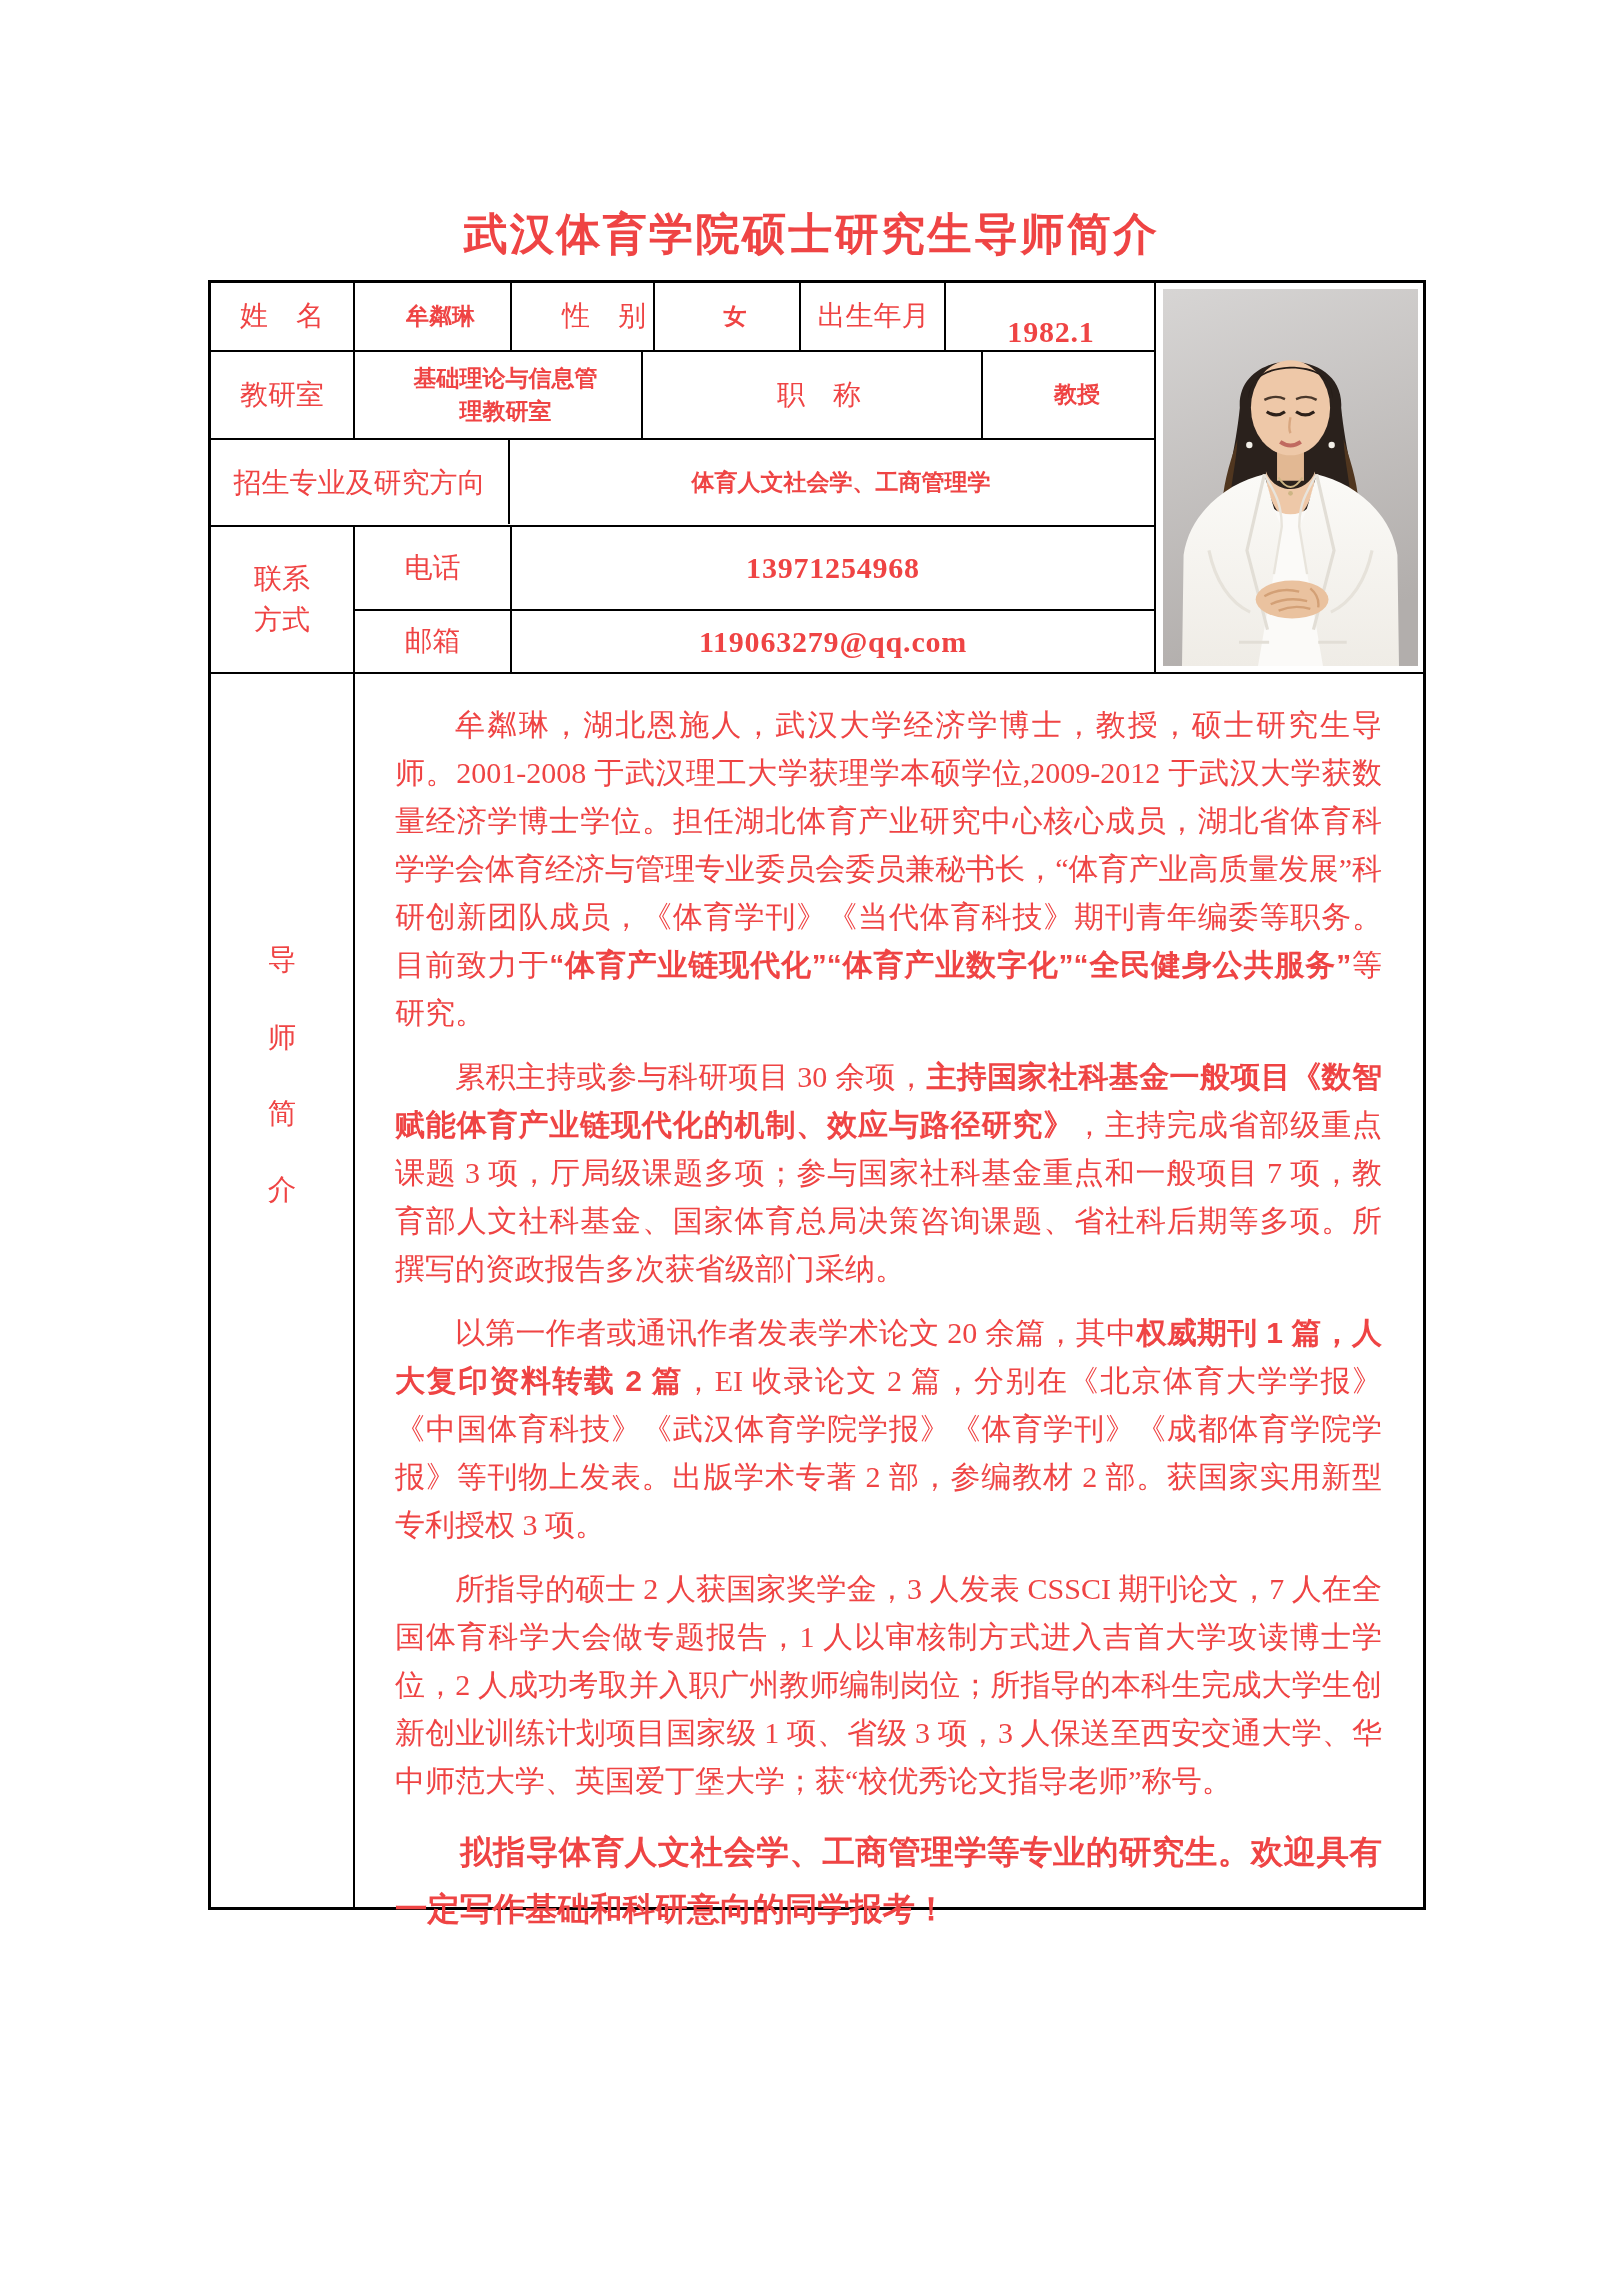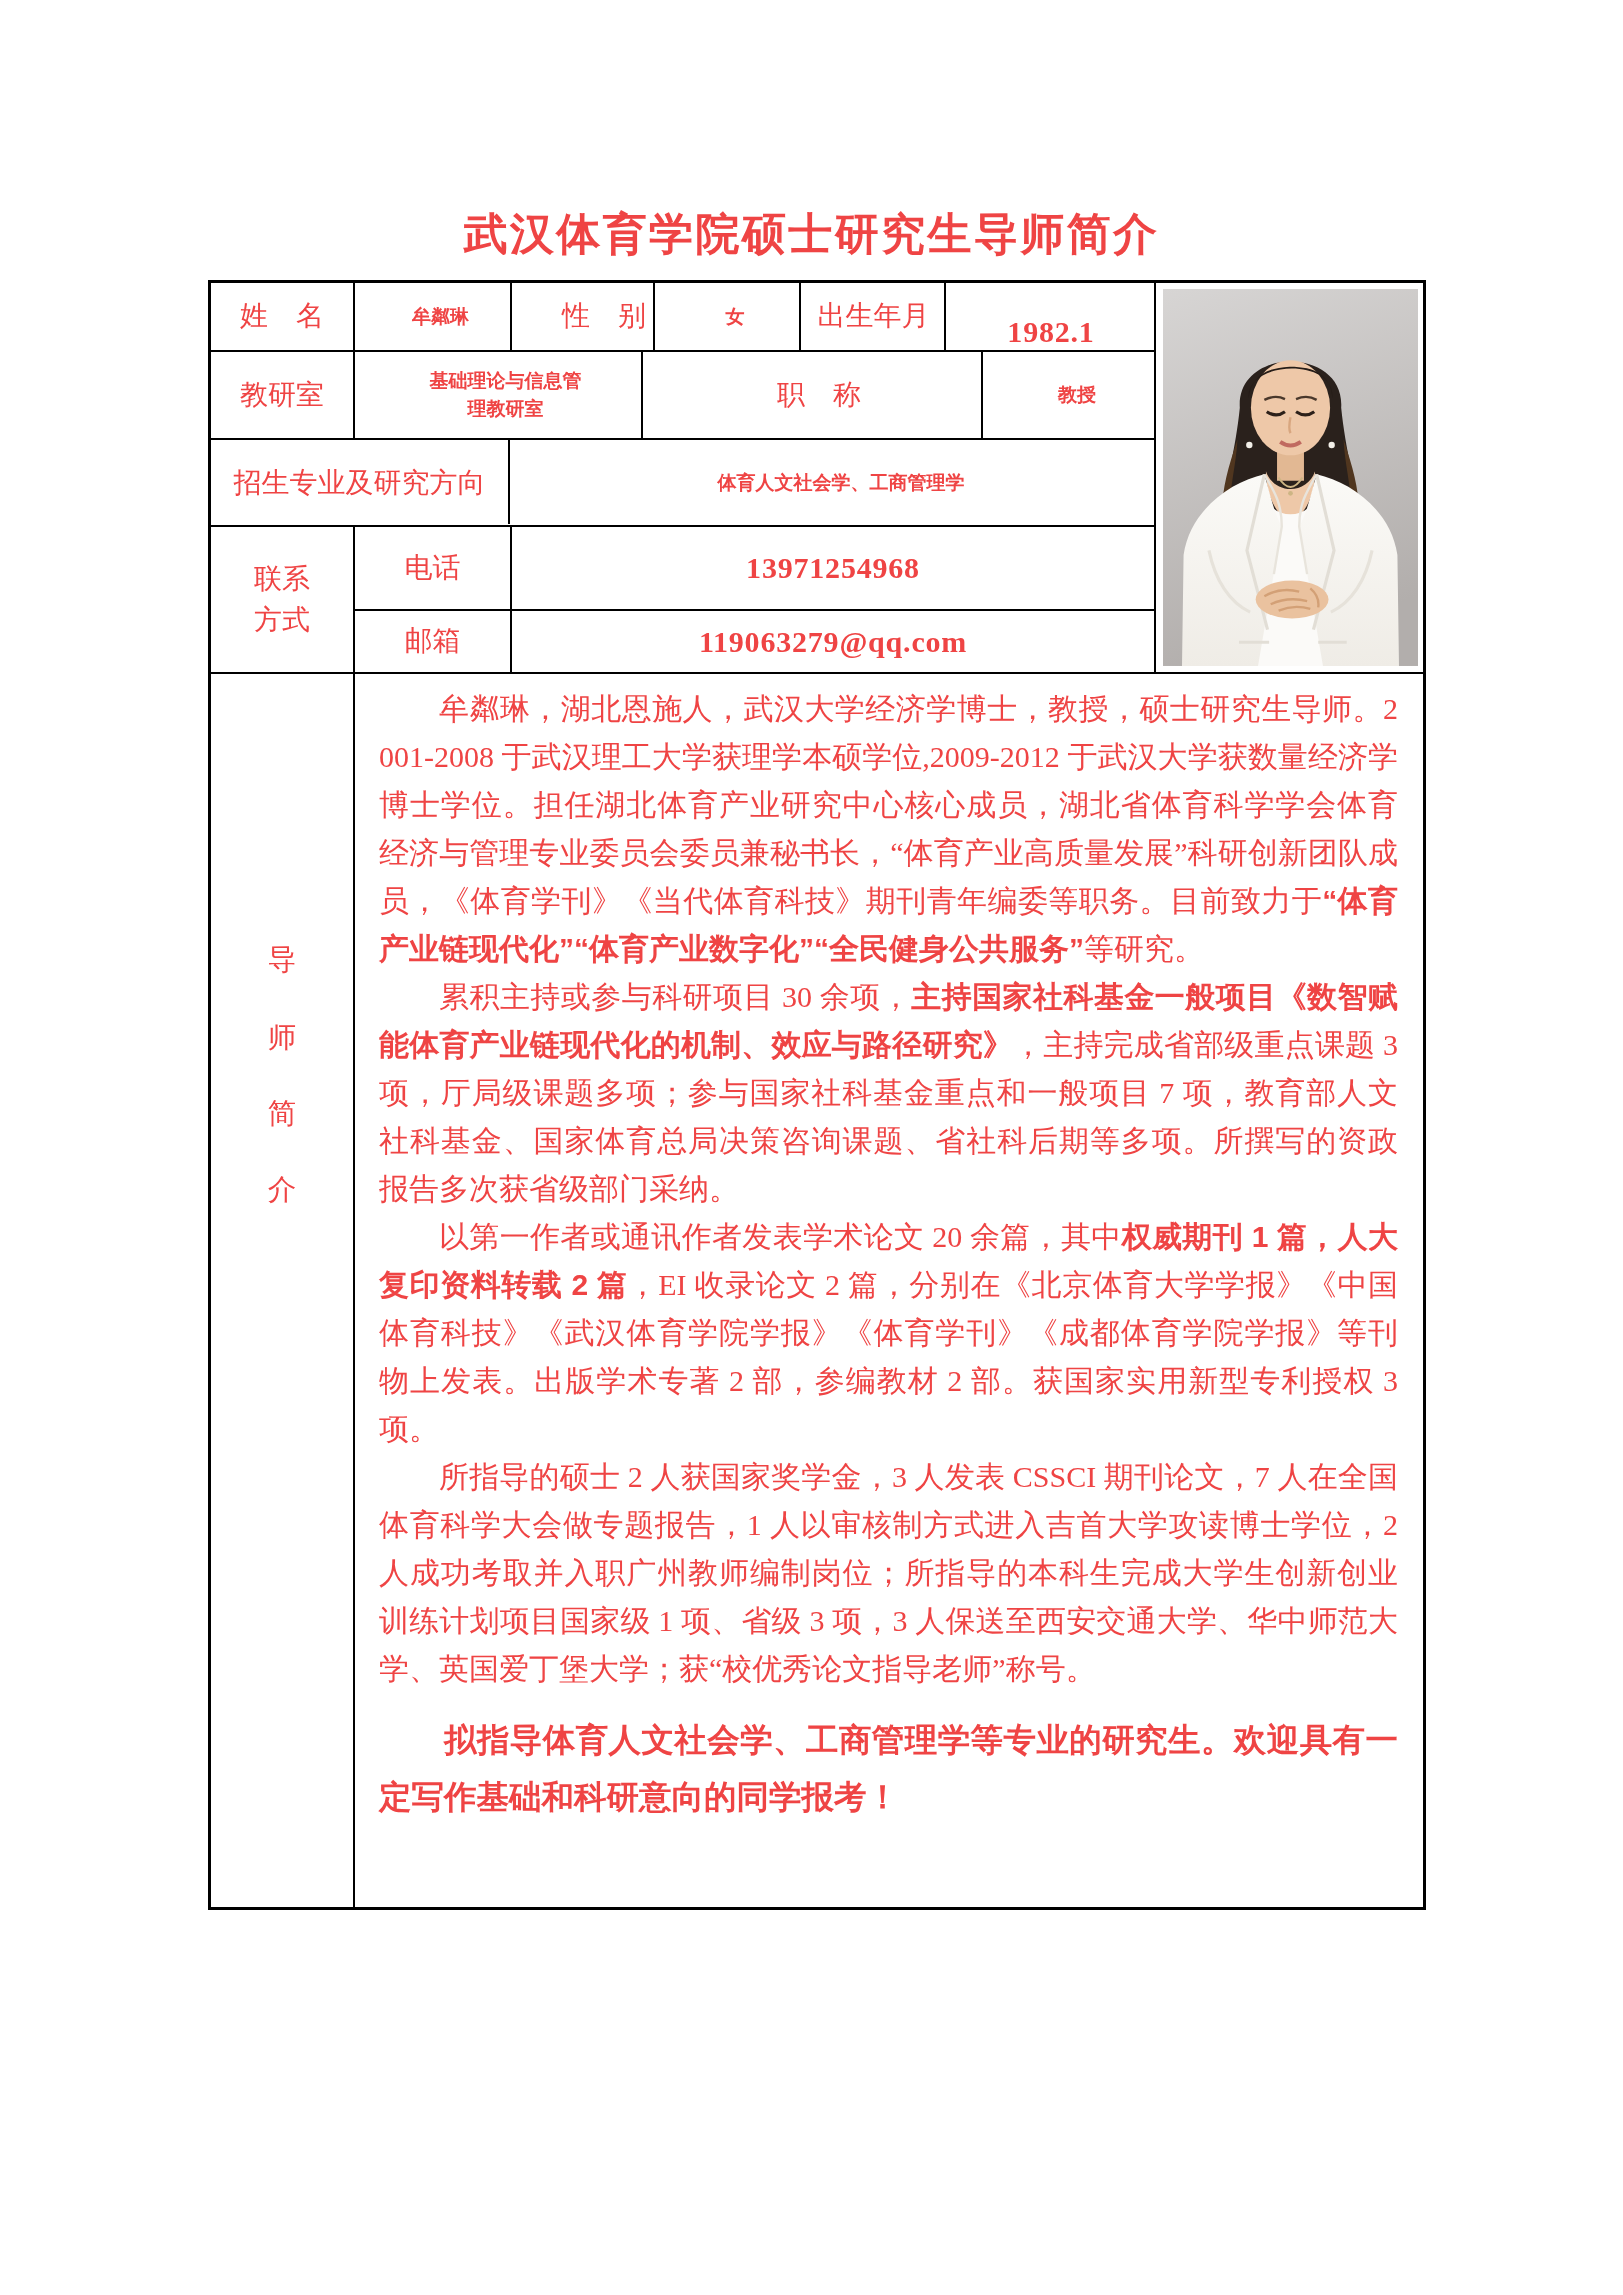--- a/index.html
+++ b/index.html
@@ -14,30 +14,30 @@
   }
   .info-table{
     position:absolute;left:208px;top:280px;width:1218px;height:1630px;
     border:3.2px solid #000;box-sizing:border-box;
   }
   .ln{position:absolute;background:#000;}
   .cell{
     position:absolute;display:flex;align-items:center;justify-content:center;
     text-align:center;font-size:28px;line-height:1.45;box-sizing:border-box;
   }
-  .cell.v{font-weight:bold;font-size:19px;padding-left:16px;}
+  .cell.v{font-weight:bold;font-size:23px;padding-left:16px;}
   .cell.num{font-weight:bold;font-size:30px;letter-spacing:0.8px;}
   .photo-cell{position:absolute;display:flex;align-items:center;justify-content:center;}
   .photo-frame{width:255px;height:377px;display:block;}
   .bio-label-col{position:absolute;}
   .bio-label-char{position:absolute;left:0;width:100%;text-align:center;font-size:28.5px;}
   .bio-text{position:absolute;box-sizing:border-box;padding:12.7px 25px 0 24px;}
   .bio-para{
     font-size:30px;line-height:48px;text-align:justify;text-justify:inter-character;
-    text-indent:2em;word-break:break-all;margin:0;
+    text-indent:2em;word-break:break-all;margin:16px;
   }
   .bio-para .b{font-weight:bold;font-family:"Liberation Sans","DejaVu Sans",sans-serif;}
   .bio-final{
     font-weight:bold;font-family:"Liberation Sans","DejaVu Sans",sans-serif;
     font-size:32.5px;line-height:57px;margin-top:19px;
   }
 </style>
 </head>
 <body>
 

